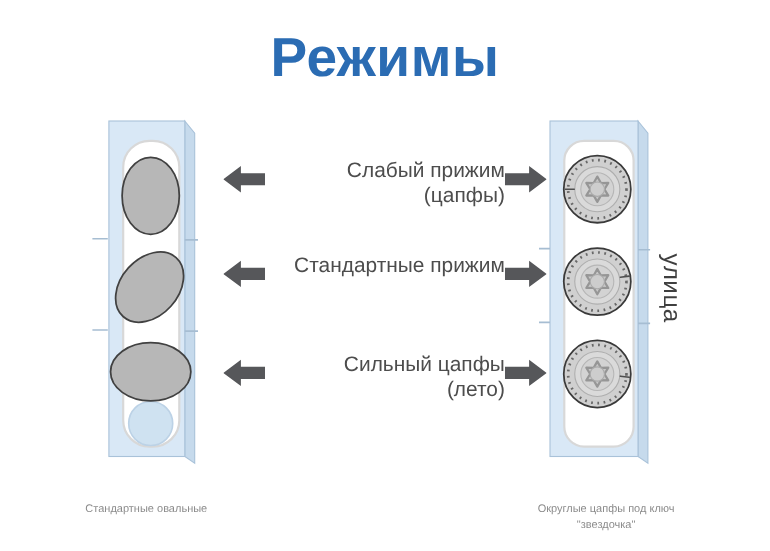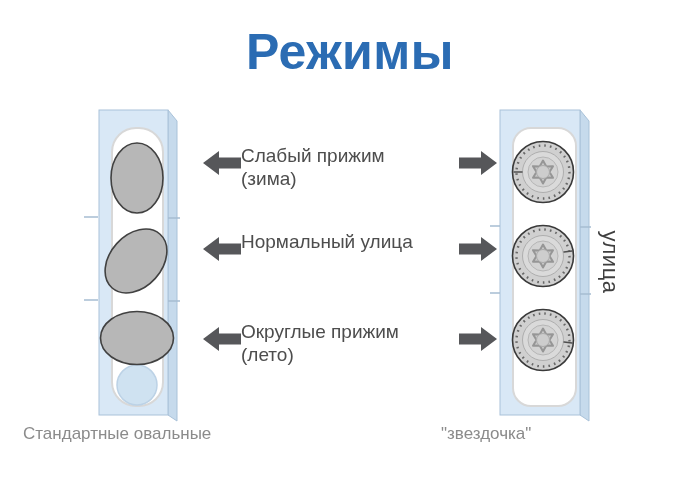--- a/index.html
+++ b/index.html
@@ -27,28 +27,28 @@
   .pin-ring2{fill:#d3d3d3;stroke:#b6b6b6;stroke-width:1}
   .pin-star{fill:var(--pin_star);stroke:var(--pin_star_border);stroke-width:2;stroke-linejoin:round}
   .pin-center{fill:#cdcdcd;stroke:#aaaaaa;stroke-width:1}
   .pin-mark{stroke:#4f4f4f;stroke-width:1.5;stroke-linecap:round}
 
   .mode-row{position:absolute;left:203px;width:294px;height:52px;display:flex;align-items:flex-start}
   .mode-row.r1{top:144px}
   .mode-row.r2{top:230px}
   .mode-row.r3{top:320px}
   .arrow{fill:var(--arrow_gray);flex:none;margin-top:6px}
-  .mode-text{flex:1;text-align:left;font-size:19px;line-height:23px;color:var(--row_text)}
+  .mode-text{flex:1;text-align:right;font-size:19px;line-height:23px;color:var(--row_text)}
 
   .street{position:absolute;left:592px;top:218px;width:36px;height:88px;
           display:flex;align-items:center;justify-content:center}
   .street span{transform:rotate(90deg);white-space:nowrap;font-size:22px;
                letter-spacing:.5px;color:var(--street_text)}
 
-  .caption{position:absolute;top:426px;text-align:left;font-size:17px;
+  .caption{position:absolute;top:455px;text-align:center;font-size:10px;
            line-height:15px;color:var(--caption_gray)}
   .caption.left{left:23px;width:220px}
   .caption.right{left:441px;width:220px}
 </style>
 </head>
 <body>
 
 <div class="canvas">
 
   <svg width="0" height="0" style="position:absolute" aria-hidden="true">
@@ -103,56 +103,57 @@
         <line class="pin-mark" x1="21" y1="2" x2="29" y2="3"></line>
     </g>
   </svg>
 
   <div class="mode-row r1">
     <svg class="arrow" width="38" height="26" viewBox="0 0 38 26">
         <use href="#arrow-left-shape"></use>
       </svg>
     <div class="mode-text">
       <div>Слабый прижим</div>
-      <div>(зима)</div>
+      <div>(цапфы)</div>
     </div>
     <svg class="arrow" width="38" height="26" viewBox="0 0 38 26">
         <use href="#arrow-right-shape"></use>
       </svg>
   </div>
 
   <div class="mode-row r2">
     <svg class="arrow" width="38" height="26" viewBox="0 0 38 26">
         <use href="#arrow-left-shape"></use>
       </svg>
     <div class="mode-text">
-      <div>Нормальный улица</div>
+      <div>Стандартные прижим</div>
     </div>
     <svg class="arrow" width="38" height="26" viewBox="0 0 38 26">
         <use href="#arrow-right-shape"></use>
       </svg>
   </div>
 
   <div class="mode-row r3">
     <svg class="arrow" width="38" height="26" viewBox="0 0 38 26">
         <use href="#arrow-left-shape"></use>
       </svg>
     <div class="mode-text">
-      <div>Округлые прижим</div>
+      <div>Сильный цапфы</div>
       <div>(лето)</div>
     </div>
     <svg class="arrow" width="38" height="26" viewBox="0 0 38 26">
         <use href="#arrow-right-shape"></use>
       </svg>
   </div>
 
   <div class="street">
     <span>улица</span>
   </div>
 
   <div class="caption left">
     <div>Стандартные овальные</div>
   </div>
   <div class="caption right">
+    <div>Округлые цапфы под ключ</div>
     <div>"звездочка"</div>
   </div>
 
 </div>
 
 </body></html>

